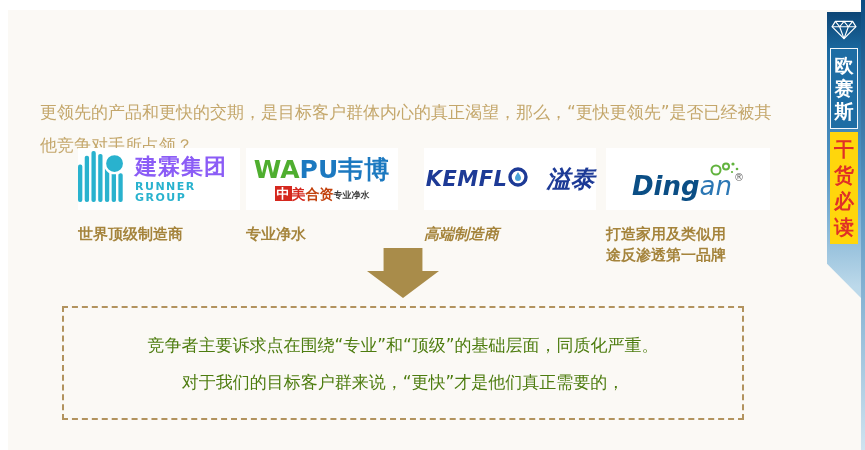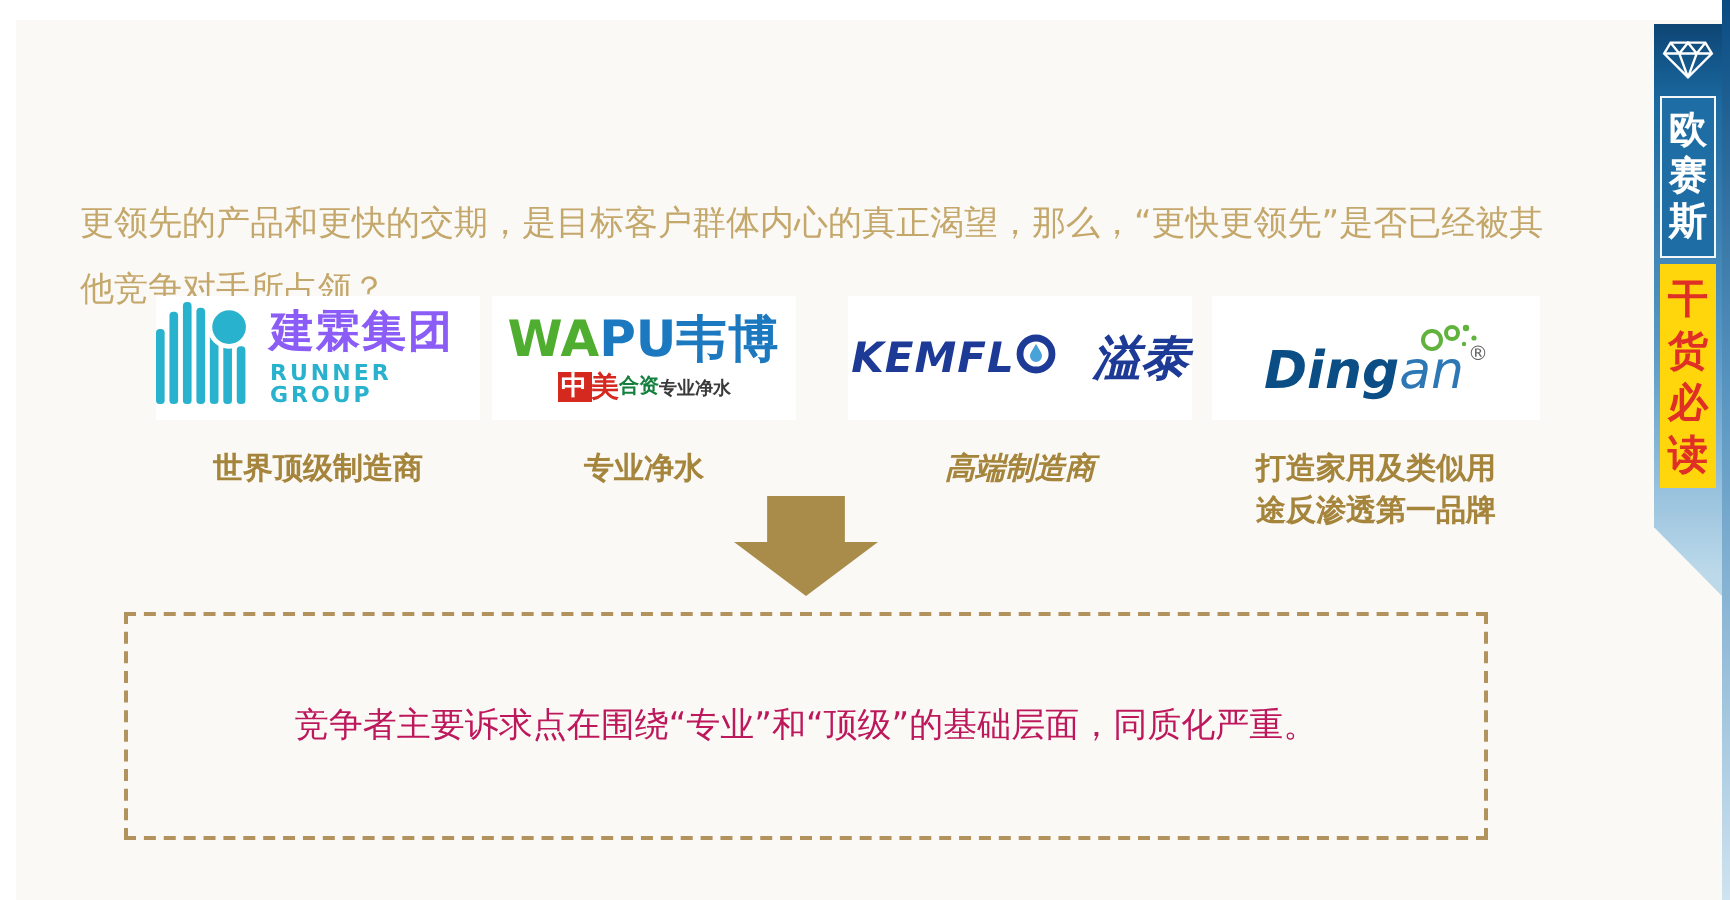--- a/index.html
+++ b/index.html
@@ -9,59 +9,59 @@
 
   .title{position:absolute;left:40px;top:38px;font-size:27px;font-weight:bold;color:#a5843c;letter-spacing:1px;}
   .intro{position:absolute;left:40px;top:96px;width:735px;font-size:17px;color:#c4a76b;line-height:33px;}
 
   .col{position:absolute;top:148px;}
   .col1{left:78px;width:162px;}
   .col2{left:246px;width:152px;}
   .col3{left:424px;width:172px;font-style:italic;}
   .col4{left:606px;width:164px;}
   .logo-box{height:62px;background:#ffffff;display:flex;align-items:center;justify-content:center;}
-  .label{margin-top:14px;text-align:center;font-size:15px;font-weight:bold;color:#a5843c;line-height:21px;}
+  .label{margin-top:14px;text-align:left;font-size:15px;font-weight:bold;color:#a5843c;line-height:21px;}
 
   
   .runner-inner{display:flex;align-items:center;gap:7px;}
   .runner-text{display:flex;flex-direction:column;line-height:1;}
   .runner-cn{font-size:22px;font-weight:bold;color:#8b5cf6;letter-spacing:1px;}
   .runner-en{font-size:11px;color:#29b2ce;letter-spacing:1.5px;margin-top:3px;font-weight:bold;}
 
   
   .wapu-inner{display:flex;flex-direction:column;align-items:center;line-height:1;}
   .wapu-line1{font-size:25px;font-weight:bold;}
   .wapu-green{color:#4fae2f;}
   .wapu-blue{color:#1c79c0;}
   .wapu-cn{color:#1c79c0;letter-spacing:1px;}
   .wapu-line2{margin-top:4px;display:flex;align-items:center;font-weight:bold;}
   .wapu-zhong{background:#d5281e;color:#fff;font-size:13px;padding:1px 2px;}
   .wapu-mei{color:#d5281e;font-size:14px;}
-  .wapu-hezi{color:#15803d;font-size:10px;}
+  .wapu-hezi{color:#c2410c;font-size:14px;}
   .wapu-small{color:#3a3a3a;font-size:9px;align-self:flex-end;margin-bottom:1px;}
 
   
   .kemflo-inner{display:flex;align-items:center;color:#1d3a96;}
   .kemflo-en{font-size:21px;font-weight:bold;letter-spacing:.5px;}
   .kemflo-o{margin:0 1px;vertical-align:-3px;}
   .kemflo-cn{font-size:24px;font-weight:bold;margin-left:17px;font-family:"DejaVu Serif","Liberation Serif",serif;}
 
   
   .dingan-wrap{position:relative;padding-top:14px;}
   .dingan-bubbles{position:absolute;top:2px;left:76px;}
   .dingan-text{font-size:26px;font-style:italic;line-height:1;}
   .dingan-bold{font-weight:bold;color:#0b4e85;}
   .dingan-light{color:#2c77b4;}
   .dingan-reg{font-size:10px;font-style:normal;color:#666;vertical-align:14px;margin-left:2px;}
 
   .arrow-down{position:absolute;left:367px;top:248px;width:72px;height:50px;background:#a98c4a;
     clip-path:polygon(23% 0,77% 0,77% 46%,100% 46%,50% 100%,0 46%,23% 46%);}
 
   .conclusion{position:absolute;left:62px;top:306px;width:678px;height:110px;
-    border:2px dashed #b2935e;text-align:center;color:#be185d;font-size:17px;
+    border:2px dashed #b2935e;text-align:center;color:#4d7c0f;font-size:17px;
     display:flex;flex-direction:column;justify-content:center;gap:3px;}
   .conclusion div{line-height:34px;}
 
   
   .edge-strip{position:absolute;right:0;top:0;width:4px;height:450px;
     background:linear-gradient(#0a4c82,#5b97c2 45%,#cfe3f0);}
   .ribbon{position:absolute;right:4px;top:12px;width:34px;height:286px;
     background:linear-gradient(#0d4574 0%,#1b6aa1 14%,#5596c4 55%,#bcd9ea 96%);
     clip-path:polygon(0 0,100% 0,100% 100%,0 88%);}
   .gem{height:36px;display:flex;align-items:center;justify-content:center;}
@@ -167,20 +167,21 @@
     <div class="label">
       <div>打造家用及类似用</div>
       <div>途反渗透第一品牌</div>
     </div>
   </div>
 
   <div class="arrow-down"></div>
 
   <div class="conclusion">
     <div>竞争者主要诉求点在围绕“专业”和“顶级”的基础层面，同质化严重。</div>
+    <div>对于我们的目标客户群来说，“更快”才是他们真正需要的，</div>
   </div>
 
   <div class="edge-strip"></div>
 
   <div class="ribbon">
     <div class="gem">
       <svg width="26" height="20" viewBox="0 0 24 18">
         <g fill="none" stroke="#ffffff" stroke-width="1.1">
           <path d="M4 1 L20 1 L23 6 L12 17 L1 6 Z"></path>
           <path d="M1 6 H23 M4 1 L8 6 L12 17 M20 1 L16 6 L12 17 M8 6 H16 M8 6 L12 1 L16 6"></path>

